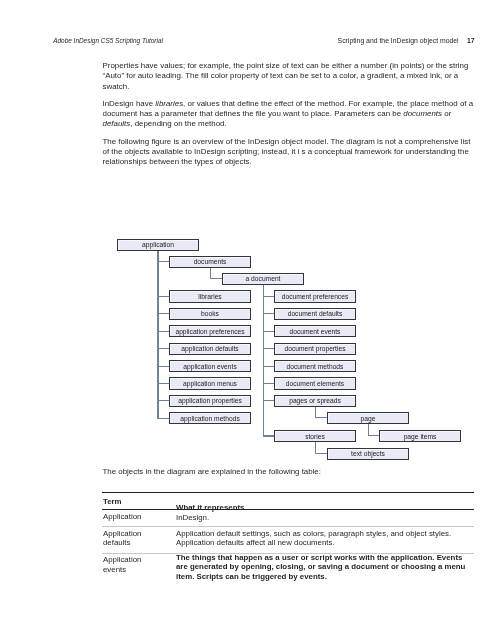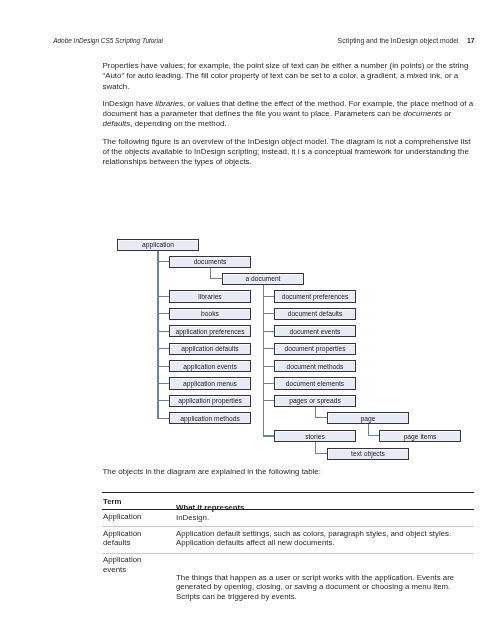--- a/index.html
+++ b/index.html
@@ -160,16 +160,16 @@
       <div class="cell c1 hd" style="top: 4.8px;">Term</div>
       <div class="cell c2 hd" style="top: 11px;">What it represents</div>
       <div class="rule" style="top: 17.3px; background: rgb(35, 31, 32);"></div>
       <div class="cell c1" style="top: 20.4px;">Application</div>
       <div class="cell c2" style="top: 21px;">InDesign.</div>
       <div class="rule light" style="top: 33.7px; background: rgb(201, 201, 201);"></div>
       <div class="cell c1" style="top: 37px;">Application defaults</div>
       <div class="cell c2" style="top: 37px;">Application default settings, such as colors, paragraph styles, and object styles. Application defaults affect all new documents.</div>
       <div class="rule light" style="top: 60.5px; background: rgb(201, 201, 201);"></div>
       <div class="cell c1" style="top: 63.3px;">Application events</div>
-      <div class="cell c2" style="top: 81px;">The things that happen as a user or script works with the application. Events are generated by opening, closing, or saving a document or choosing a menu item. Scripts can be triggered by events.</div>
+      <div class="cell c2" style="top: 61px; font-weight: bold;">The things that happen as a user or script works with the application. Events are generated by opening, closing, or saving a document or choosing a menu item. Scripts can be triggered by events.</div>
     </div>
 
 </div>
 
 </body></html>

